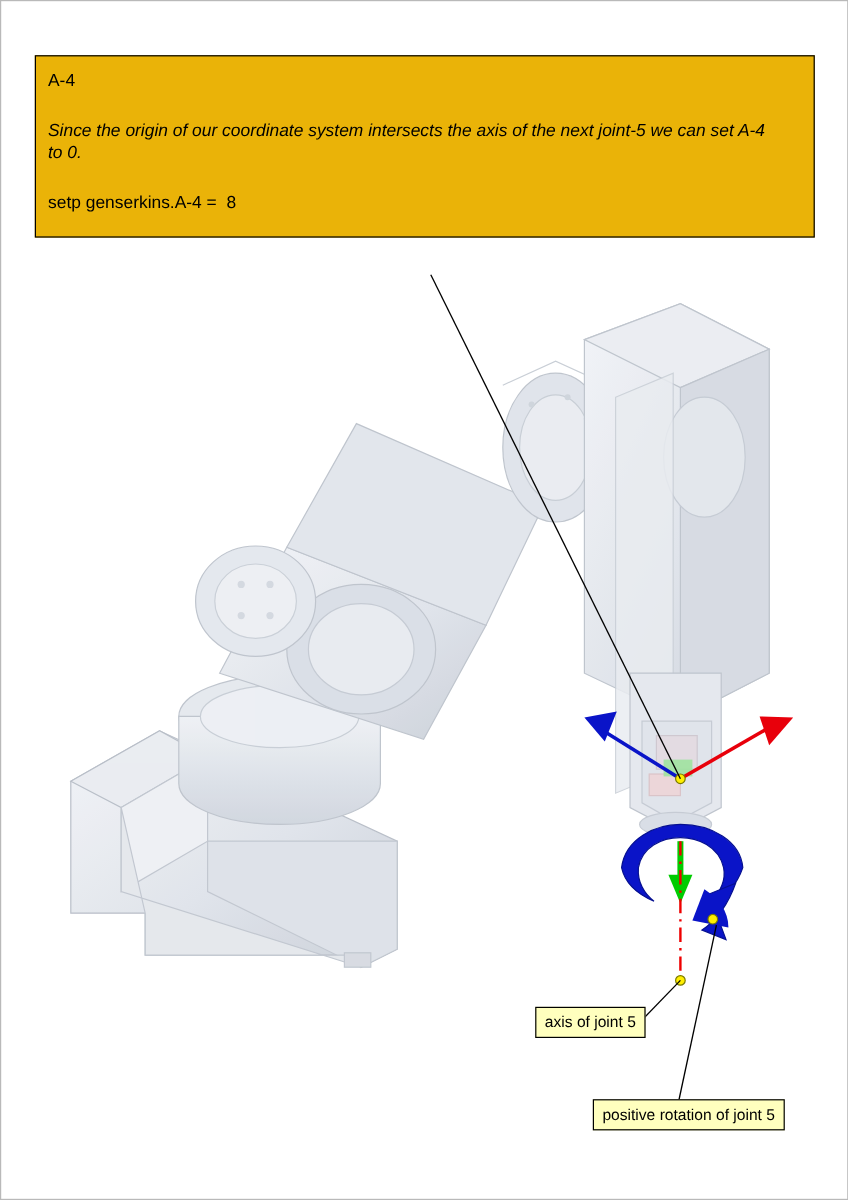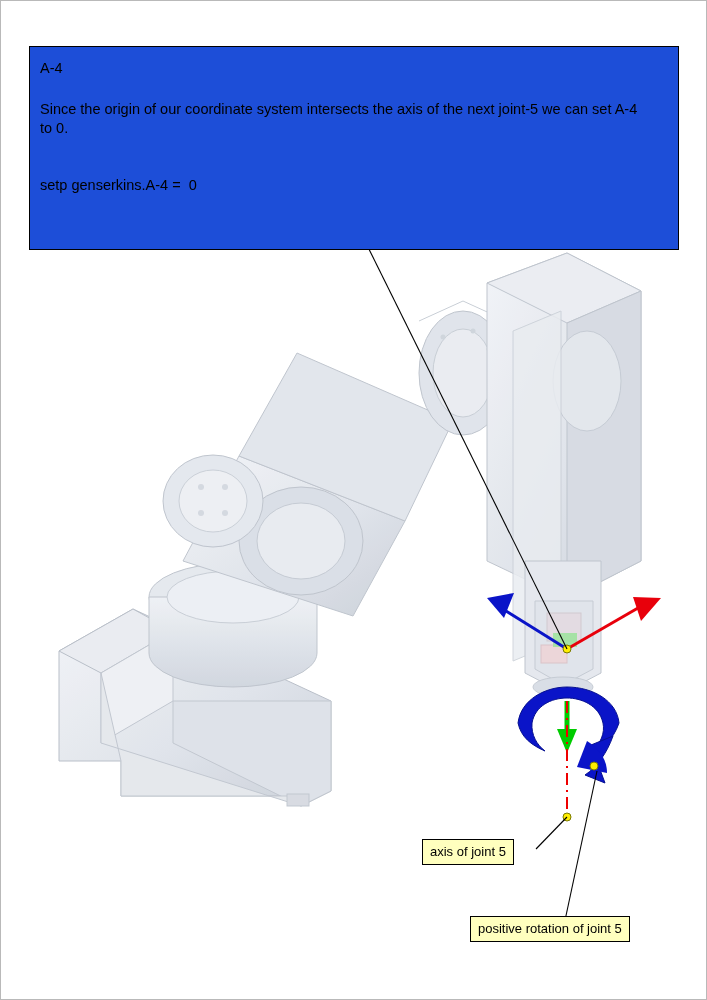--- a/index.html
+++ b/index.html
@@ -22,50 +22,52 @@
     background: #ffffff;
     border: 1px solid #b9b9b9;
     box-sizing: border-box;
   }
   
   .note-box {
     position: absolute;
     left: 28px;
     top: 45px;
     width: 650px;
-    height: 204px;
-    background: #1d4ed8;
+    height: 152px;
+    background: #eab308;
     border: 1px solid #000000;
     box-sizing: border-box;
     padding: 12px 10px 10px 10px;
     font-size: 14.5px;
     color: #000000;
     line-height: 1.32;
   }
   .note-title {
     margin: 0 0 22px 0;
   }
   .note-body {
-    margin: 0 0 38px 0;
+    margin: 0 0 22px 0;
     max-width: 600px;
+    font-style: italic;
   }
   .note-code {
     margin: 0;
     white-space: pre;
   }
   
   .callout {
     position: absolute;
     background: #ffffbe;
     border: 1px solid #000000;
     box-sizing: border-box;
     font-size: 13px;
     color: #000000;
     padding: 4px 7px 5px 7px;
     white-space: nowrap;
+    margin-left: 24px;
   }
   #callout-axis {
     left: 421px;
     top: 838px;
   }
   #callout-rotation {
     left: 469px;
     top: 915px;
   }
   
@@ -197,20 +199,20 @@
     <g>
       <line x1="358" y1="228" x2="566" y2="648" stroke="#000000" stroke-width="1.1"></line>
       <line x1="535" y1="848" x2="566" y2="816" stroke="#000000" stroke-width="1.1"></line>
       <line x1="563" y1="924" x2="596" y2="770" stroke="#000000" stroke-width="1.1"></line>
     </g>
   </svg>
 
   <div class="note-box">
     <p class="note-title">A-4</p>
     <p class="note-body">Since the origin of our coordinate system intersects the axis of the next joint-5 we can set A-4 to 0.</p>
-    <p class="note-code">setp genserkins.A-4 =  0</p>
+    <p class="note-code">setp genserkins.A-4 =  8</p>
   </div>
 
   <div class="callout" id="callout-axis">axis of joint 5</div>
 
   <div class="callout" id="callout-rotation">positive rotation of joint 5</div>
 
 </div>
 
 </body></html>

